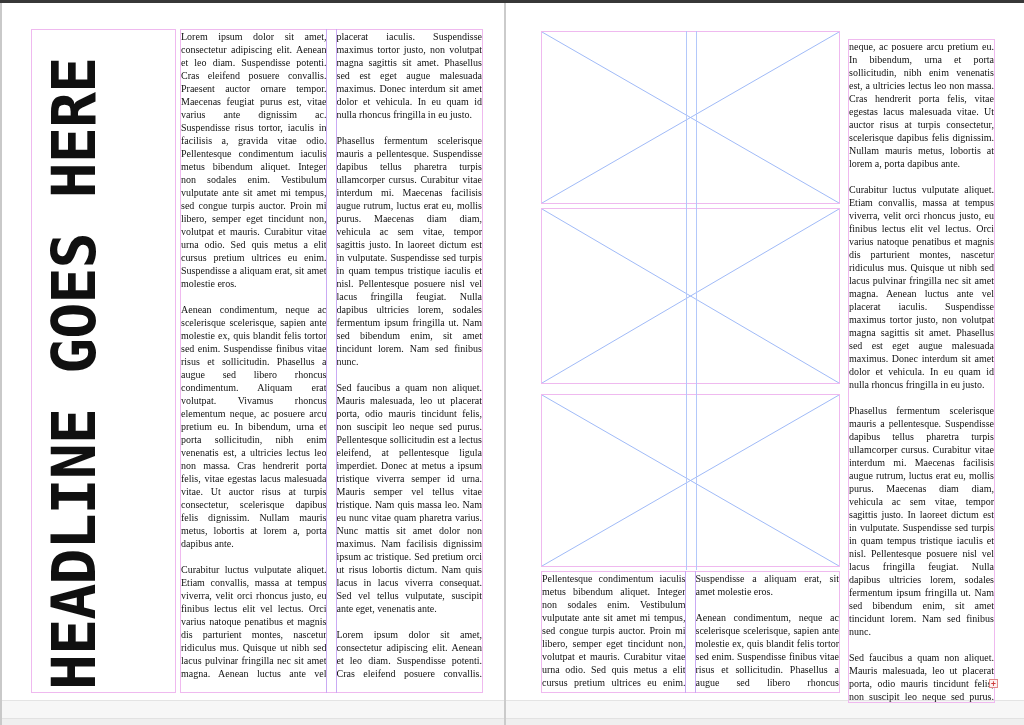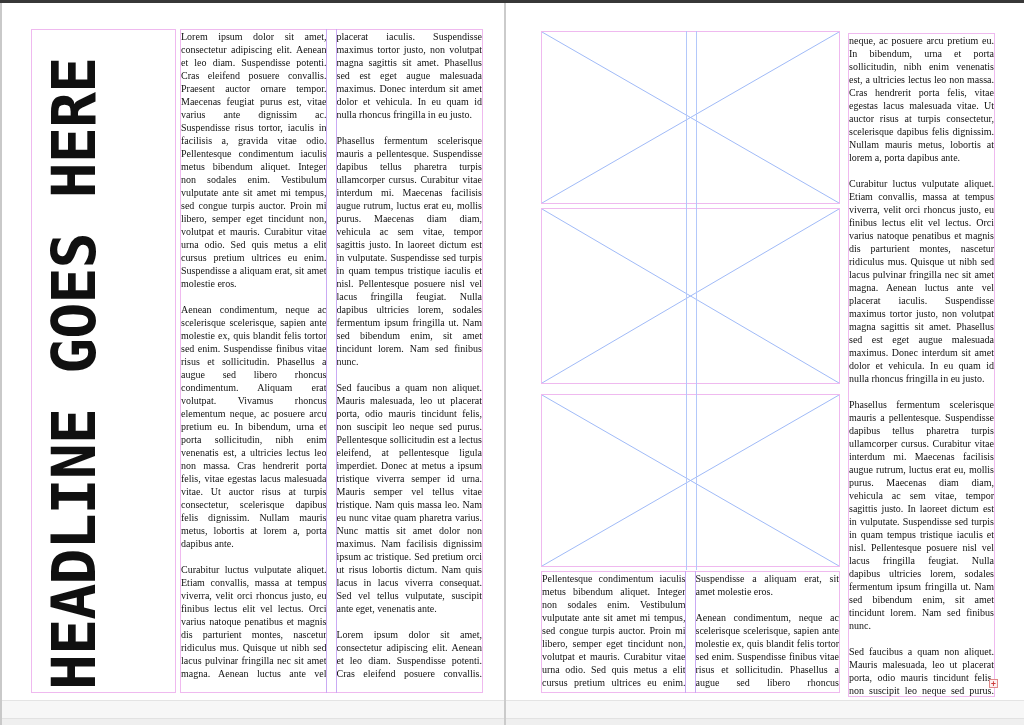--- a/index.html
+++ b/index.html
@@ -82,21 +82,21 @@
     position: absolute; width: 1px;
     background: var(--guide_blue, #b3c8fa); z-index: 11;
   }
 
   .image-frame { left: 35px; width: 299px; }
   .image-frame svg { position: absolute; left: 0; top: 0; width: 100%; height: 100%; }
   .image-frame line { stroke: var(--placeholder_blue, #9fb9f7); stroke-width: 1; }
 
   .bottom-frame { left: 35px; top: 568px; width: 299px; height: 122px; }
 
-  .rightcol-frame { left: 342px; top: 30px; width: 147px; height: 664px; }
+  .rightcol-frame { left: 342px; top: 36px; width: 147px; height: 664px; }
 
   
   .overset-port {
     position: absolute; left: 483px; top: 676px; width: 9px; height: 9px;
     border: 1px solid var(--overset_red_border, #e08a8a);
     background: var(--overset_red_fill, #fdf0f0);
     display: flex; align-items: center; justify-content: center;
     z-index: 15; cursor: pointer;
   }
   .overset-port span {

